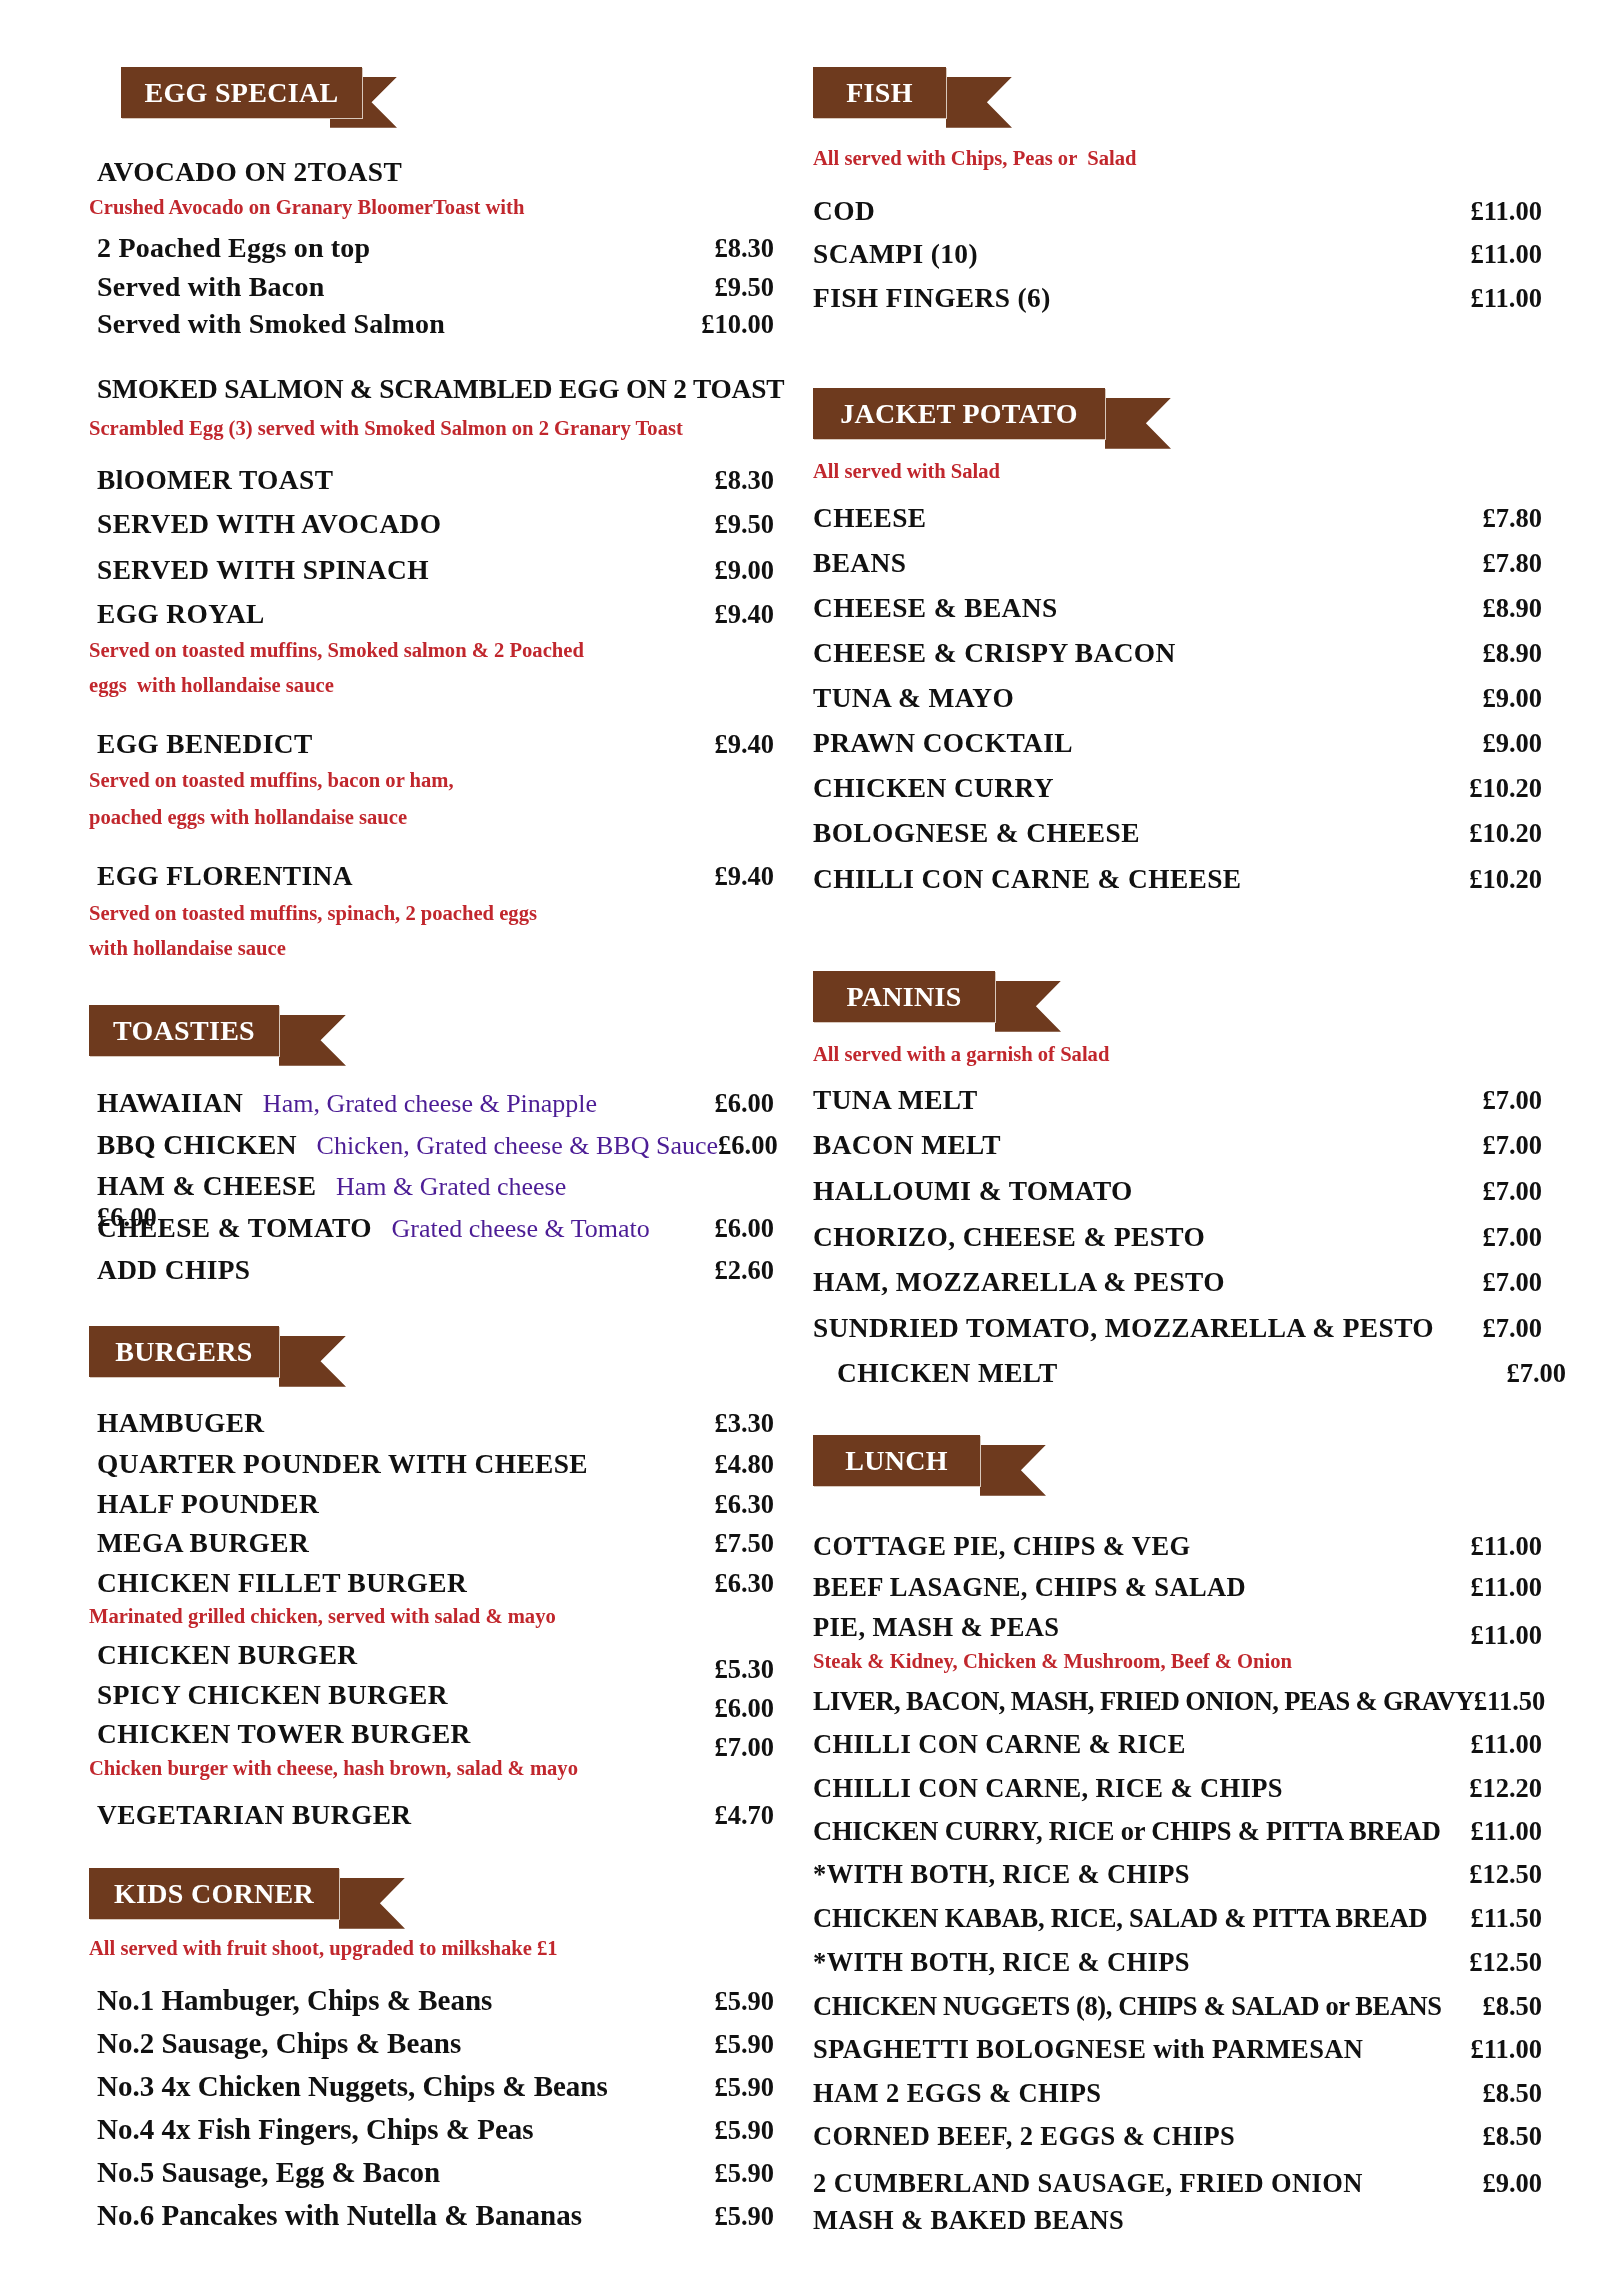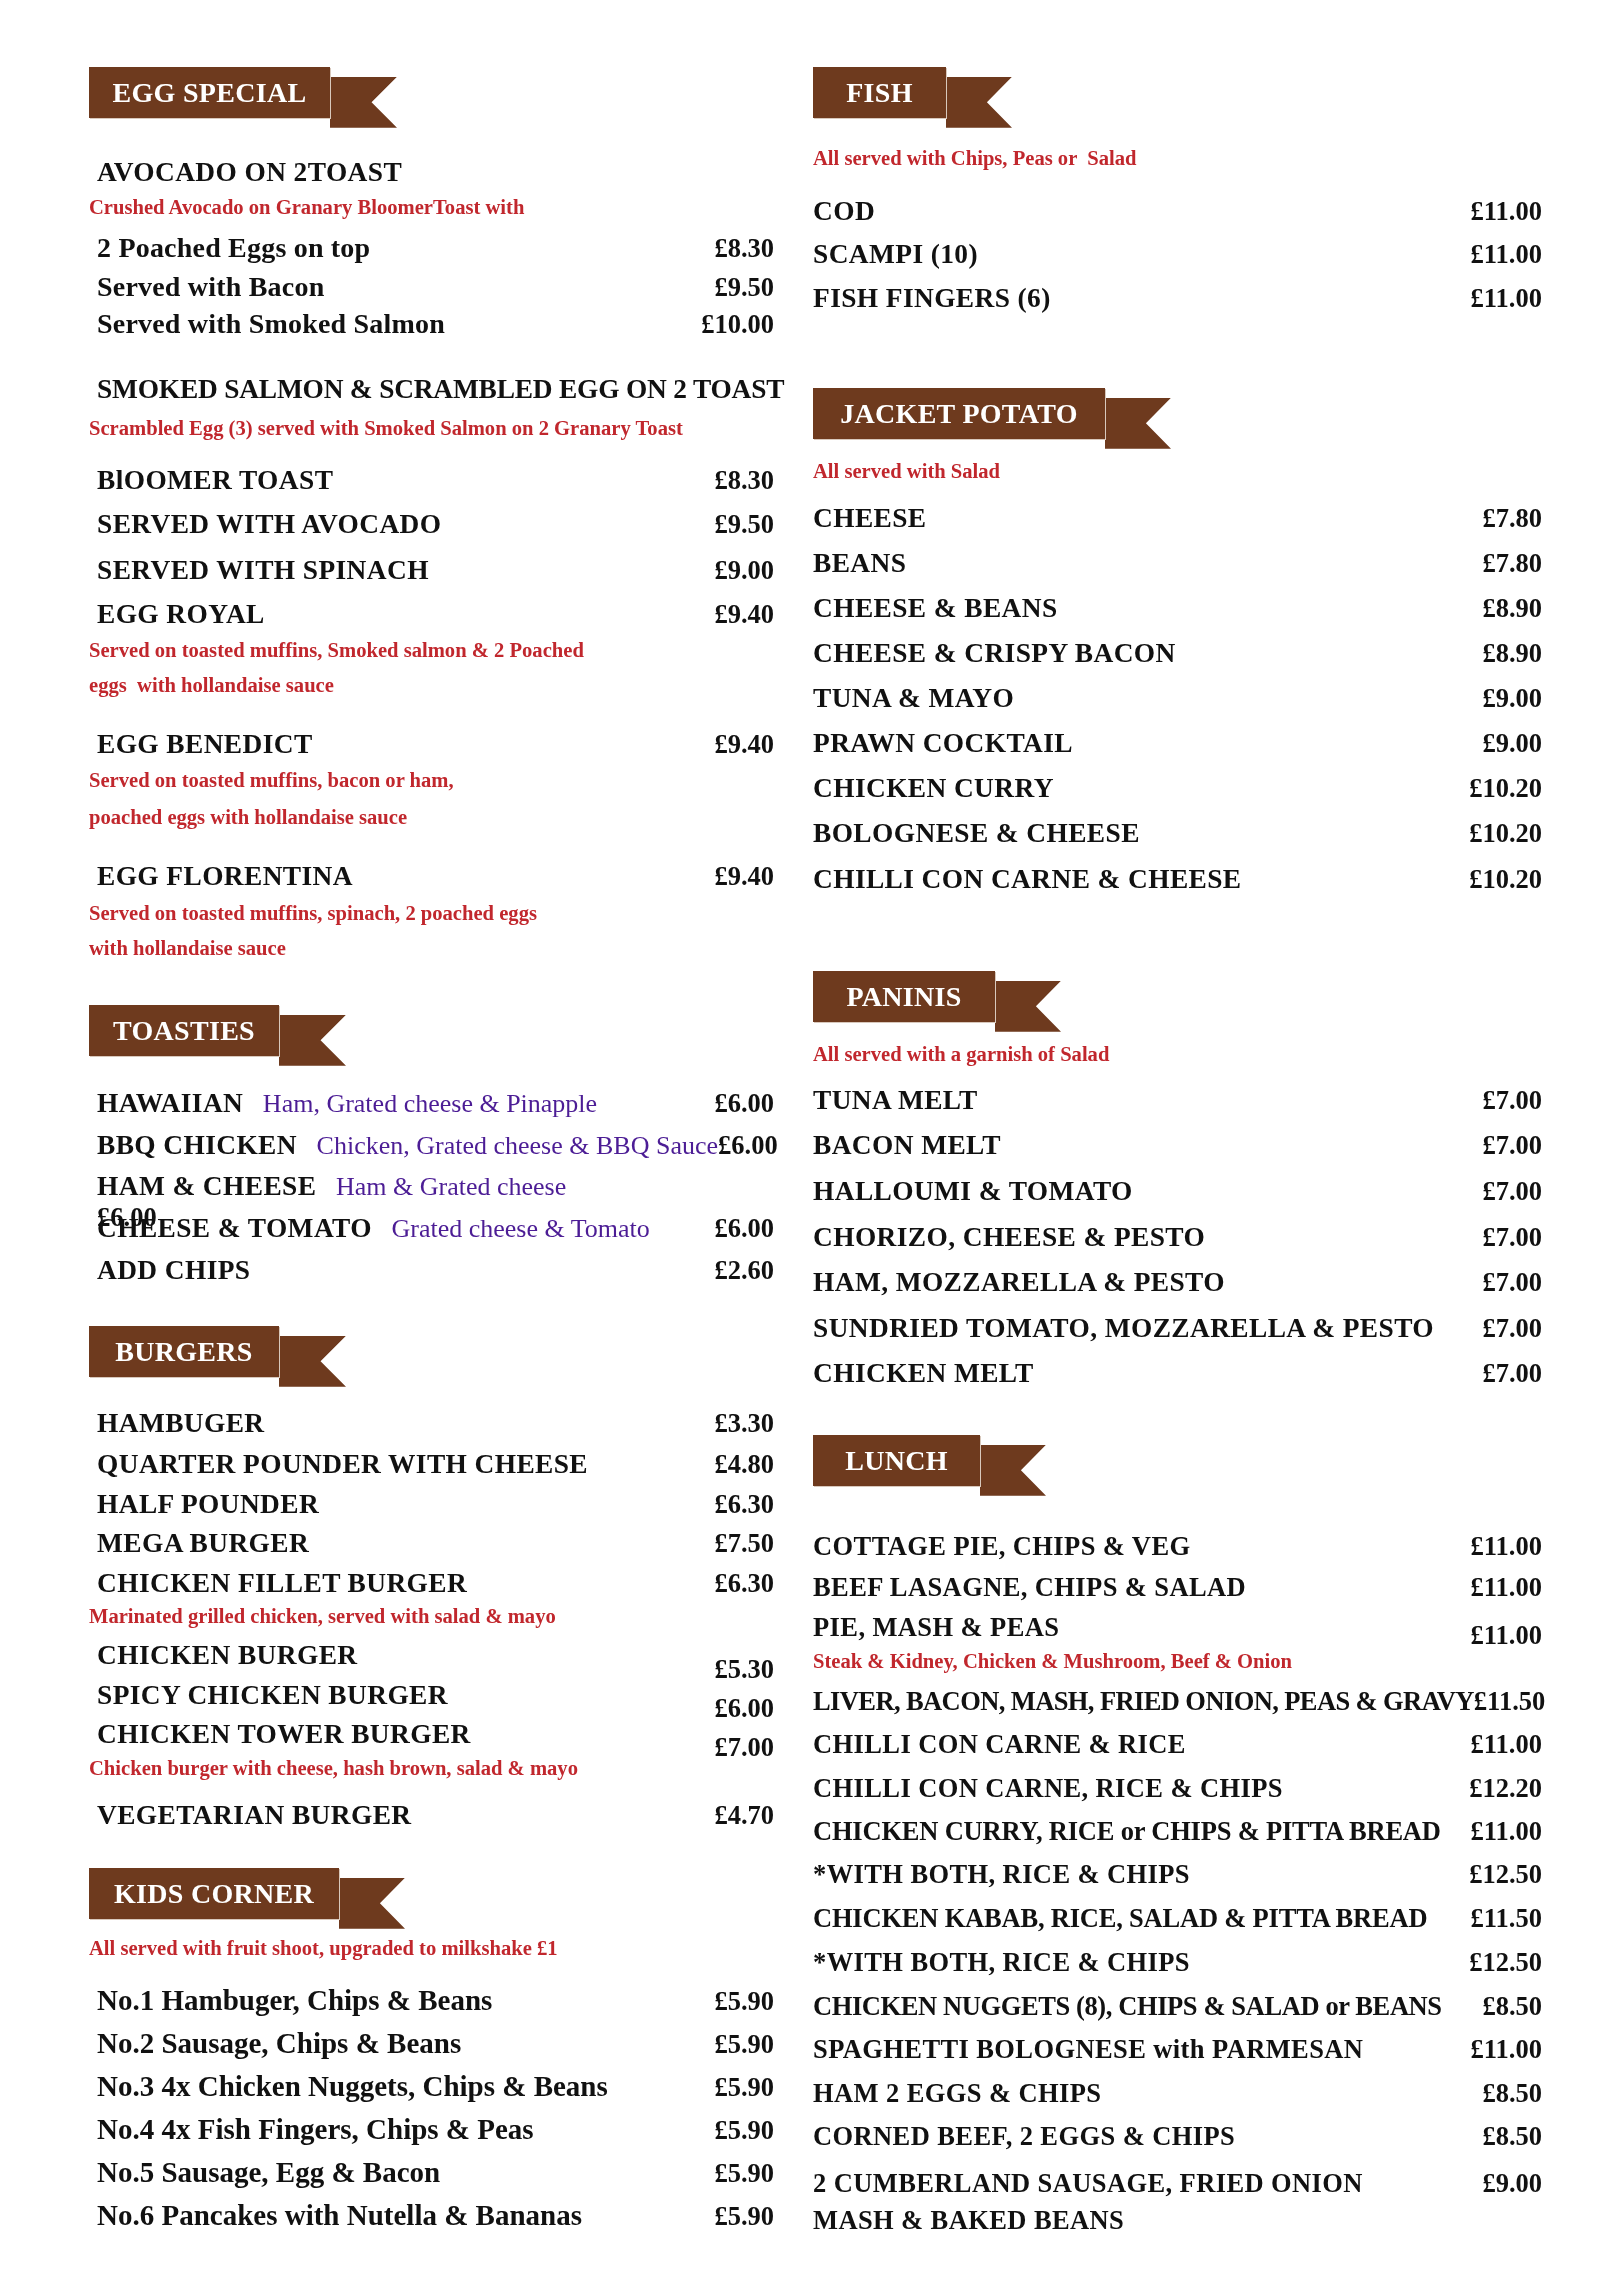--- a/index.html
+++ b/index.html
@@ -25,21 +25,21 @@
   .kids .name { font-weight: bold; font-size: 29px; letter-spacing: 0; }
   .sentence .name { letter-spacing: 0.2px; font-size: 28px; }
   .tight .name { letter-spacing: -0.6px; }
   .lunch .name { font-size: 26.5px; }
 </style>
 </head>
 <body>
 
 <div class="banner" style="left:89px; top:67px; width:308px;">
   <div class="tail" style="left:241px; width:67px;"></div>
-  <div class="rect" style="width:241px;">EGG SPECIAL</div>
+  <div class="rect" style="width:241px;margin-left:32px;">EGG SPECIAL</div>
 </div>
 
 <div class="row left" style="top:157px;">
   <span class="name">AVOCADO ON 2TOAST</span>
 </div>
 <div class="desc left" style="top:196px;font-family:Liberation Serif, serif;">Crushed Avocado on Granary BloomerToast with</div>
 <div class="row left sentence" style="top:232px;">
   <span class="name">2 Poached Eggs on top</span>
   <span class="price">£8.30</span>
 </div>
@@ -275,21 +275,21 @@
   <span class="price">£7.00</span>
 </div>
 <div class="row right" style="top:1267px;">
   <span class="name">HAM, MOZZARELLA &amp; PESTO</span>
   <span class="price">£7.00</span>
 </div>
 <div class="row right" style="top:1313px;">
   <span class="name">SUNDRIED TOMATO, MOZZARELLA &amp; PESTO</span>
   <span class="price">£7.00</span>
 </div>
-<div class="row right" style="top:1358px;">
+<div class="row right" style="top:1358px;margin-left:24px;">
   <span class="name">CHICKEN MELT</span>
   <span class="price">£7.00</span>
 </div>
 
 <div class="banner" style="left:813px; top:1435px; width:232px;">
   <div class="tail" style="left:167px; width:66px;"></div>
   <div class="rect" style="width:167px;">LUNCH</div>
 </div>
 
 <div class="row right lunch" style="top:1531px;">

